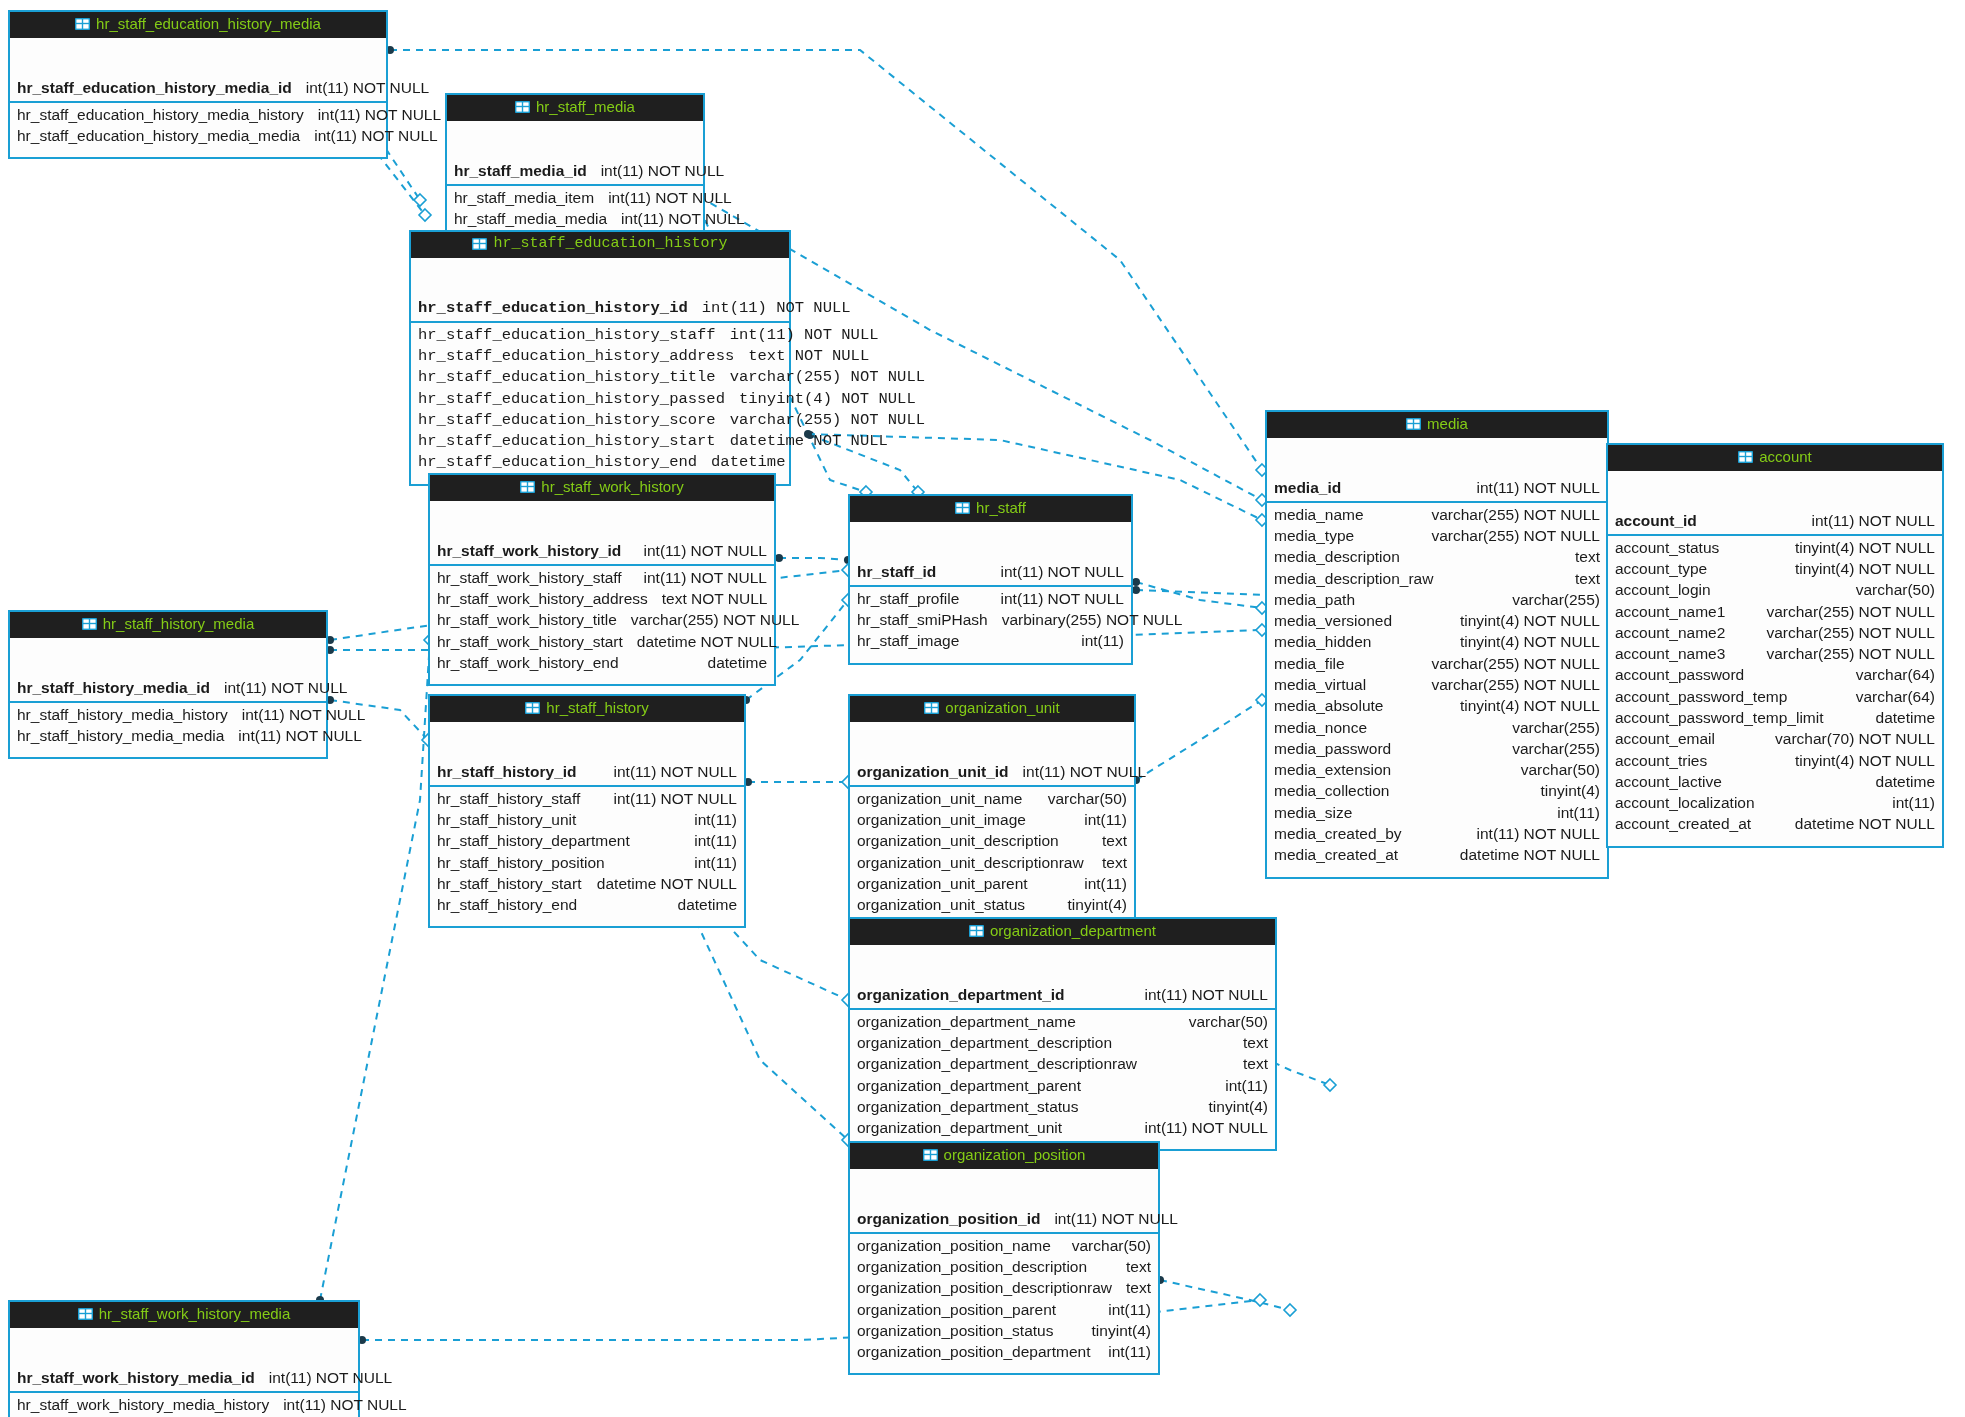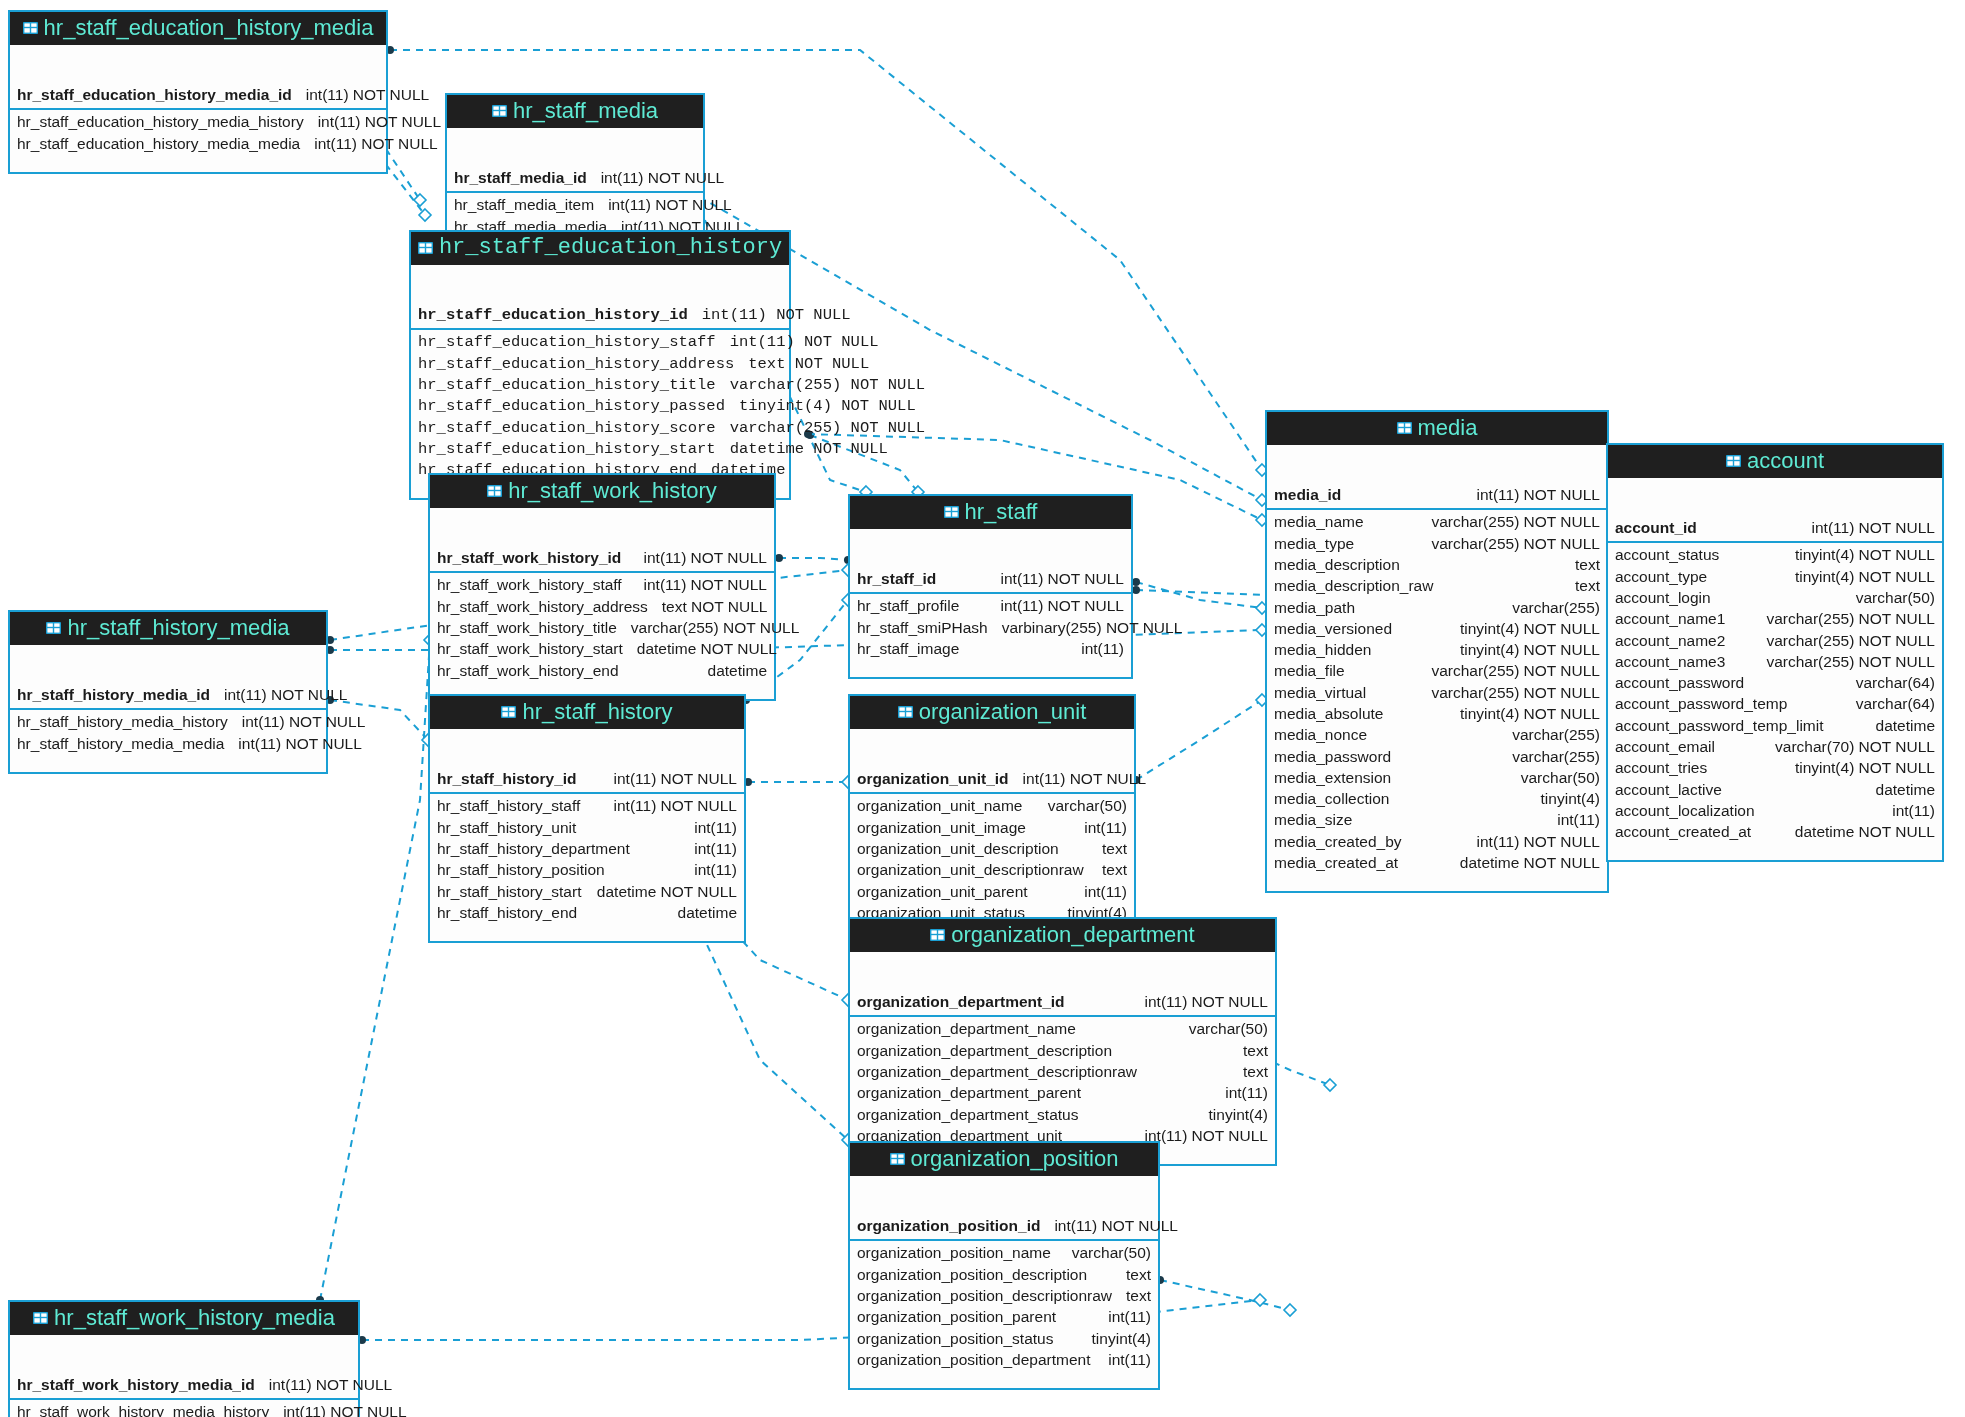--- a/index.html
+++ b/index.html
@@ -28,22 +28,22 @@
   }
   .table-node {
     position: absolute;
     box-sizing: border-box;
     border: 2px solid #1a9fd4;
     background: #fdfdfd;
     box-shadow: 0 0 0 0 rgba(0,0,0,0);
   }
   .tbl-header {
     background: #1f1f1f;
-    color: #5eead4;
-    font-size: 22px;
+    color: #84cc16;
+    font-size: 15px;
     text-align: center;
     padding: 4px 8px 5px 8px;
     white-space: nowrap;
     display: flex;
     align-items: center;
     justify-content: center;
     gap: 6px;
     line-height: 1.1;
   }
   .tbl-icon {
@@ -71,21 +71,21 @@
   .col-row.pk-row {
     padding-top: 3px;
     padding-bottom: 4px;
     margin-top: 38px;
   }
   .col-row.pk-row .col-name {
     font-weight: bold;
   }
   .col-name { text-align: left; }
   .col-type { text-align: right; color: #1b1b1b; }
-  .cols-body { padding-top: 2px; padding-bottom: 17px; }
+  .cols-body { padding-top: 2px; padding-bottom: 10px; }
 </style>
 </head>
 <body>
 
 <div id="canvas">
   <svg id="edges" viewBox="0 0 1965 1417" xmlns="http://www.w3.org/2000/svg">
       <path d="M390 50 L860 50 L1120 260 L1262 470" stroke="#1a9fd4" stroke-width="2" fill="none" stroke-dasharray="7,6"></path>
       <circle cx="390" cy="50" r="4" fill="#1b3a4a"></circle>
       <path d="M1262 464L1268 470L1262 476L1256 470Z" fill="#ffffff" stroke="#1a9fd4" stroke-width="1.6"></path>
       <path d="M330 92 L425 215" stroke="#1a9fd4" stroke-width="2" fill="none" stroke-dasharray="7,6"></path>

